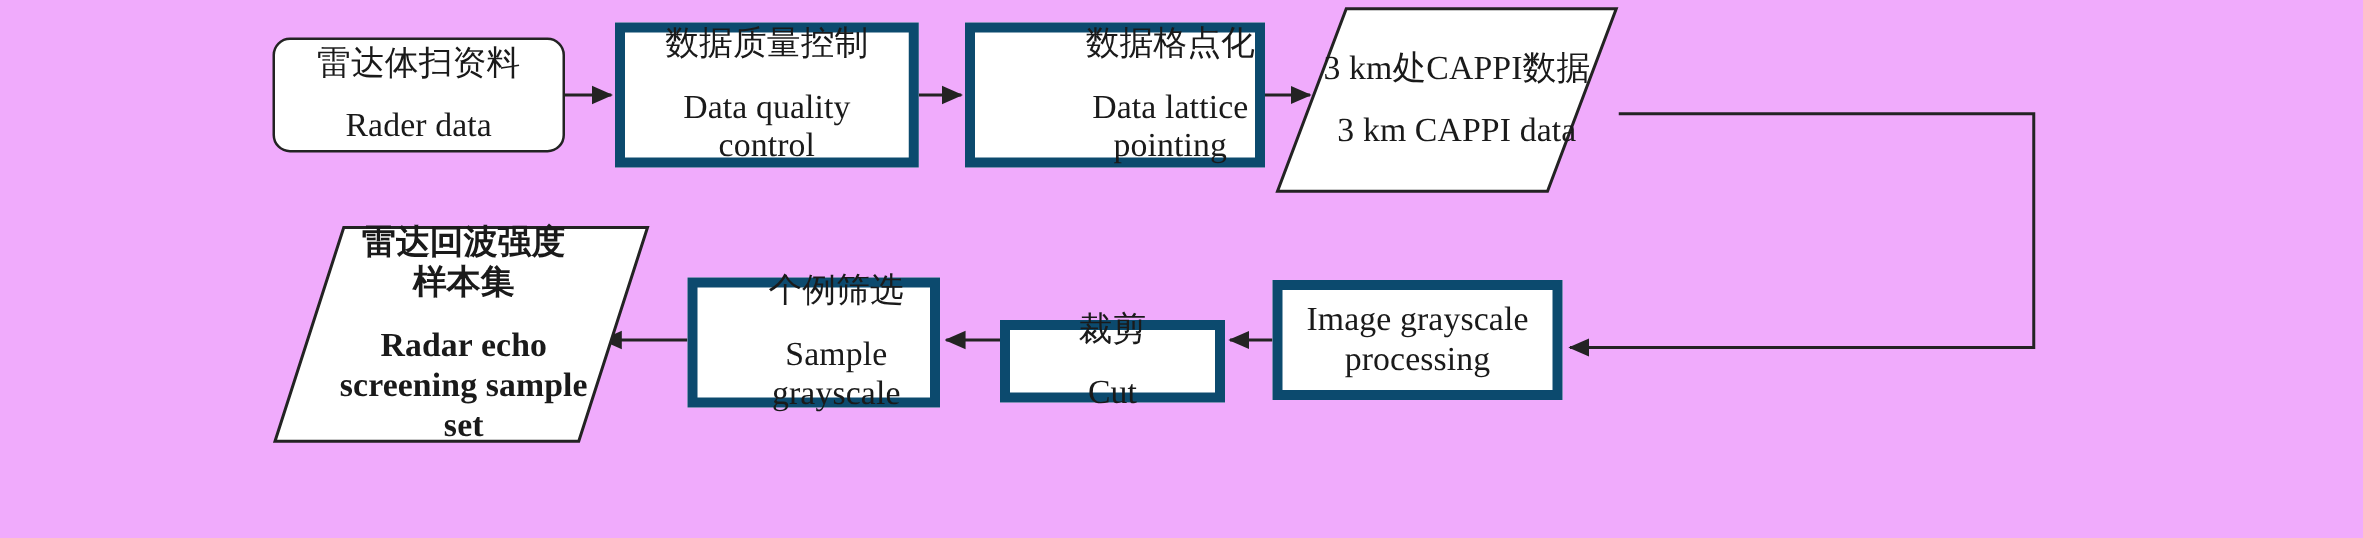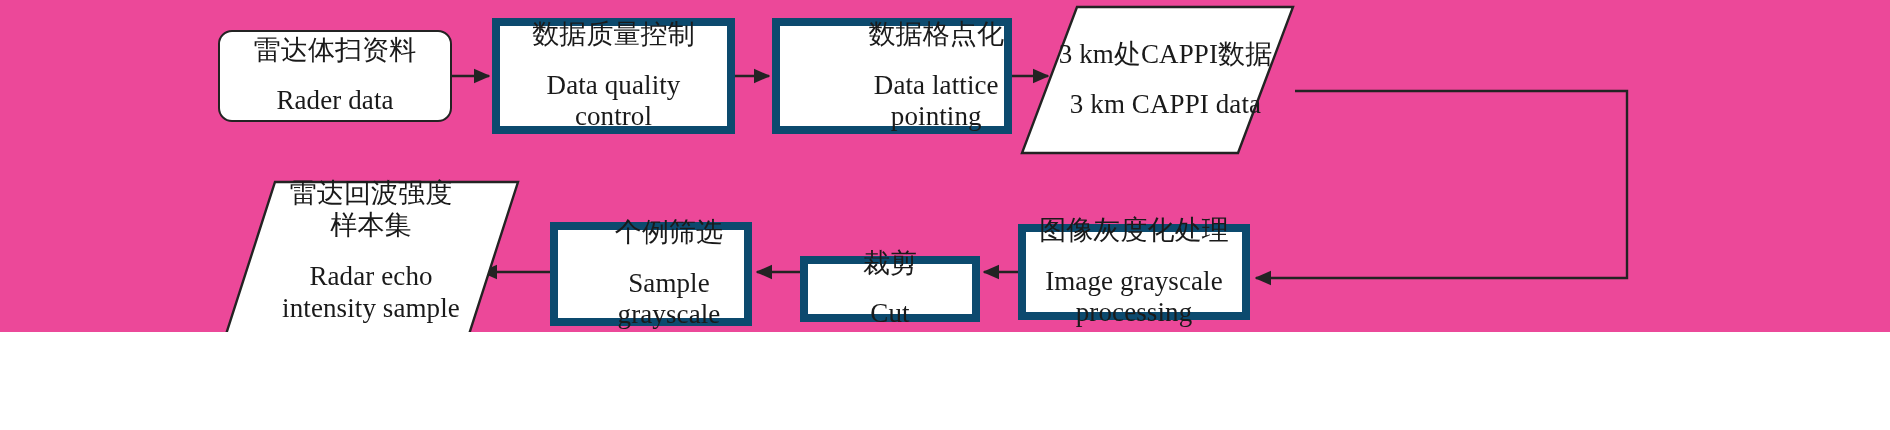--- a/index.html
+++ b/index.html
@@ -5,22 +5,22 @@
 <style>
   html,body{margin:0;padding:0;background:#ffffff;}
   body{
     font-family:"Liberation Serif","DejaVu Serif",serif;
     color:#1a1a1a;
     -webkit-font-smoothing:antialiased;
   }
   #stage{
     position:relative;
     width:1890px;
-    height:332px;
-    background:#ec4899;
+    height:430px;
+    background:#f0abfc;
     overflow:hidden;
   }
   #wires{
     position:absolute;
     left:0;top:0;
     width:1890px;height:430px;
     pointer-events:none;
   }
   .node{
     position:absolute;
@@ -119,21 +119,20 @@
       <polygon points="57,2 273,2 218,148 2,148" fill="#ffffff" stroke="#232323" stroke-width="2.4"></polygon>
     </svg>
     <span class="lbl" style="margin-left:16px;">
       <span class="cn">3 km处CAPPI数据</span>
       <span class="en">3 km CAPPI data</span>
     </span>
   </div>
 
   <div class="node rect" style="left:1018px; top:224px; width:232px; height:96px;">
     <span class="lbl">
-      <span class="cn">图像灰度化处理</span>
       <span class="en">Image grayscale
 processing</span>
     </span>
   </div>
 
   <div class="node rect" style="left:800px; top:256px; width:180px; height:66px;">
     <span class="lbl">
       <span class="cn">裁剪</span>
       <span class="en">Cut</span>
     </span>
@@ -143,22 +142,22 @@
     <span class="lbl">
       <span class="cn">个例筛选</span>
       <span class="en">Sample grayscale</span>
     </span>
   </div>
 
   <div class="node para" style="left:218px; top:180px; width:302px; height:175px;">
     <svg class="para-svg" width="302" height="175" viewBox="0 0 302 175">
       <polygon points="57,2 300,2 245,173 2,173" fill="#ffffff" stroke="#232323" stroke-width="2.4"></polygon>
     </svg>
-    <span class="lbl" style="margin-left:4px;">
+    <span class="lbl" style="margin-left:4px;font-weight:bold;">
       <span class="cn">雷达回波强度
 样本集</span>
       <span class="en">Radar echo
-intensity sample
+screening sample
 set</span>
     </span>
   </div>
 
 </div>
 
 </body></html>

